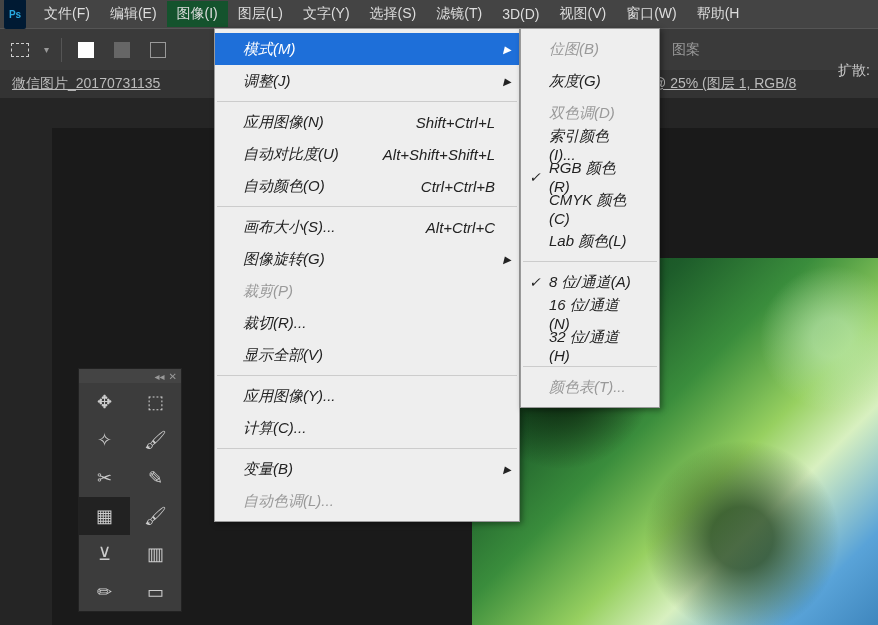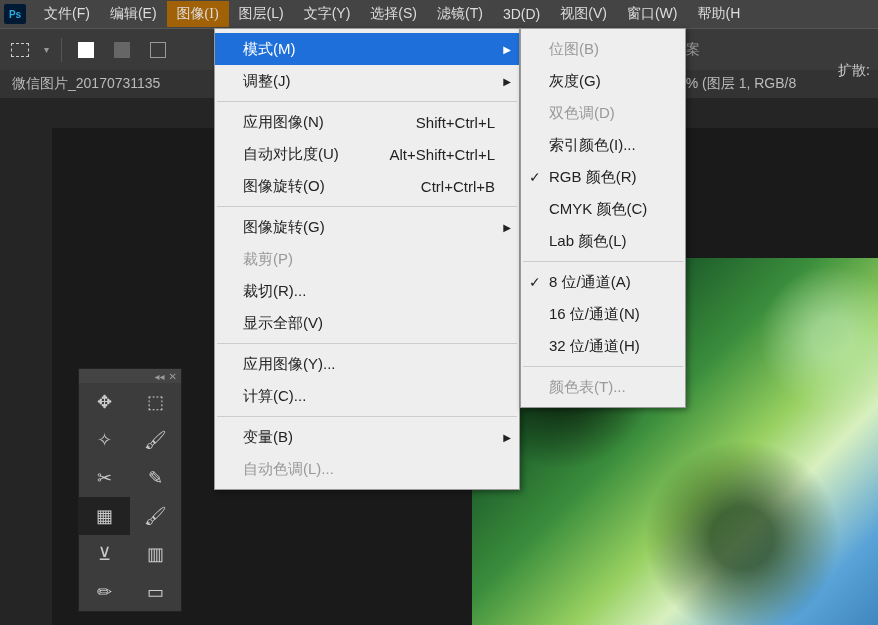--- a/index.html
+++ b/index.html
@@ -1,33 +1,33 @@
 <!DOCTYPE html>
 <html><head>
 <meta charset="utf-8">
 <style>
   * { margin: 0; padding: 0; box-sizing: border-box; font-family: "Microsoft YaHei", Arial, sans-serif; }
   body { background: #2e2e2e; width: 878px; height: 625px; overflow: hidden; color: #ccc; font-size: 14px; position: relative; }
   
   
   .menubar { display: flex; align-items: center; height: 28px; background: #444; padding: 0 4px; }
-  .ps-icon { width: 22px; height: 20px; background: #001a33; color:#29abe2; display: flex; align-items: center; justify-content: center; font-size: 10px; font-weight: bold; border-radius: 2px; margin-right: 8px; }
+  .ps-icon { width: 22px; height: 30px; background: #001a33; color:#29abe2; display: flex; align-items: center; justify-content: center; font-size: 10px; font-weight: bold; border-radius: 2px; margin-right: 8px; }
   .menu-item { padding: 4px 10px; color: #ddd; font-size: 14px; cursor: default; }
-  .menu-item.active { background: #a16207; font-family: Liberation Serif, serif; }
+  .menu-item.active { background: #14532d; }
   
   
   .optionsbar { display: flex; align-items: center; height: 42px; background: #3a3a3a; border-top: 1px solid #555; padding: 4px 8px; gap: 12px; }
   .opt-icon { width: 24px; height: 24px; display: flex; align-items: center; justify-content: center; }
   .dashed-rect { width: 18px; height: 14px; border: 1px dashed #ccc; }
   .solid-sq { width: 16px; height: 16px; background: #fff; }
   .sep { width: 1px; height: 24px; background: #555; }
   .opt-text { color: #ccc; margin-left: auto; margin-top: 42px; }
   
   
-  .tabbar { height: 28px; background: #333; display: flex; align-items: center; padding: 0 12px; color: #bbb; font-size: 14px; }
+  .tabbar { height: 28px; background: #333; display: flex; align-items: center; padding: 0 12px; color: #bbb; font-size: 14px; text-decoration: underline; }
   
   
   .canvas-area { position: absolute; top: 98px; left: 0; right: 0; bottom: 0; background: #252525; }
   .canvas-scroll { position: absolute; top: 30px; left: 52px; right: 0; bottom: 0; background: #1a1a1a; overflow: hidden; }
   .image-preview { position: absolute; top: 130px; left: 420px; width: 450px; height: 400px; 
      background: linear-gradient(135deg, #0a3612 0%, #1d5c2a 25%, #3a8d3c 40%, #97d060 55%, #d8f0c0 65%, #59a3d8 80%, #2a6fa8 100%);
   }
   .image-preview::after { content: ''; position: absolute; inset: 0; 
     background: radial-gradient(circle at 20% 30%, rgba(10,30,10,.8) 5%, transparent 20%),
                 radial-gradient(circle at 60% 70%, rgba(15,50,15,.7) 8%, transparent 25%),
@@ -35,31 +35,31 @@
   }
   
   
   .toolbox { position: absolute; top: 368px; left: 78px; width: 104px; background: #3c3c3c; border: 1px solid #222; }
   .toolbox-header { height: 14px; background: #444; display:flex; justify-content:flex-end; align-items:center; padding:0 4px; gap:4px; font-size:10px; color:#999; }
   .toolbox-grid { display: grid; grid-template-columns: 1fr 1fr; }
   .tool-cell { height: 38px; display: flex; align-items: center; justify-content: center; font-size: 18px; color: #ccc; }
   .tool-cell.active { background: #222; }
   
   
-  .dropdown { position: absolute; background: #eee; border: 1px solid #999; box-shadow: 2px 2px 6px rgba(0,0,0,.4); padding: 4px 0; }
+  .dropdown { position: absolute; background: #eee; border: 1px solid #999; box-shadow: 2px 2px 6px rgba(0,0,0,.4); padding: 4px 0; font-style: italic; }
   .dd-row { display: flex; align-items: center; height: 32px; padding: 0 24px 0 28px; font-size: 15px; color: #222; cursor: default; position: relative; }
   .dd-row.hilite { background: #1e6fd9; color: #fff; }
   .dd-row.disabled { color: #999; }
   .dd-row .shortcut { margin-left: auto; padding-left: 30px; color: inherit; }
   .dd-row .arrow { position: absolute; right: 8px; font-size: 10px; }
   .dd-row .check { position: absolute; left: 8px; font-size: 14px; }
   .dd-sep { height: 1px; background: #ccc; margin: 4px 2px; }
   
   .menu1 { top: 28px; left: 214px; width: 306px; }
-  .menu2 { top: 28px; left: 520px; width: 166px; }
+  .menu2 { top: 28px; left: 520px; width: 140px; }
 </style>
 </head>
 <body>
 
 <div class="menubar">
   <div class="ps-icon">Ps</div>
   <div class="menu-item">文件(F)</div>
   <div class="menu-item">编辑(E)</div>
   <div class="menu-item active">图像(I)</div>
   <div class="menu-item">图层(L)</div>
@@ -132,27 +132,31 @@
       <span>调整(J)</span>
       <span class="arrow">▶</span>
     </div>
     <div class="dd-sep"></div>
     <div class="dd-row">
       <span>应用图像(N)</span>
       <span class="shortcut">Shift+Ctrl+L</span>
     </div>
     <div class="dd-row">
       <span>自动对比度(U)</span>
-      <span class="shortcut">Alt+Shift+Ctrl+L</span>
-    </div>
-    <div class="dd-row">
-      <span>图像旋转(O)</span>
+      <span class="shortcut">Alt+Shift+Shift+L</span>
+    </div>
+    <div class="dd-row">
+      <span>自动颜色(O)</span>
       <span class="shortcut">Ctrl+Ctrl+B</span>
     </div>
     <div class="dd-sep"></div>
+    <div class="dd-row">
+      <span>画布大小(S)...</span>
+      <span class="shortcut">Alt+Ctrl+C</span>
+    </div>
     <div class="dd-row">
       <span>图像旋转(G)</span>
       <span class="arrow">▶</span>
     </div>
     <div class="dd-row disabled">
       <span>裁剪(P)</span>
     </div>
     <div class="dd-row">
       <span>裁切(R)...</span>
     </div>

